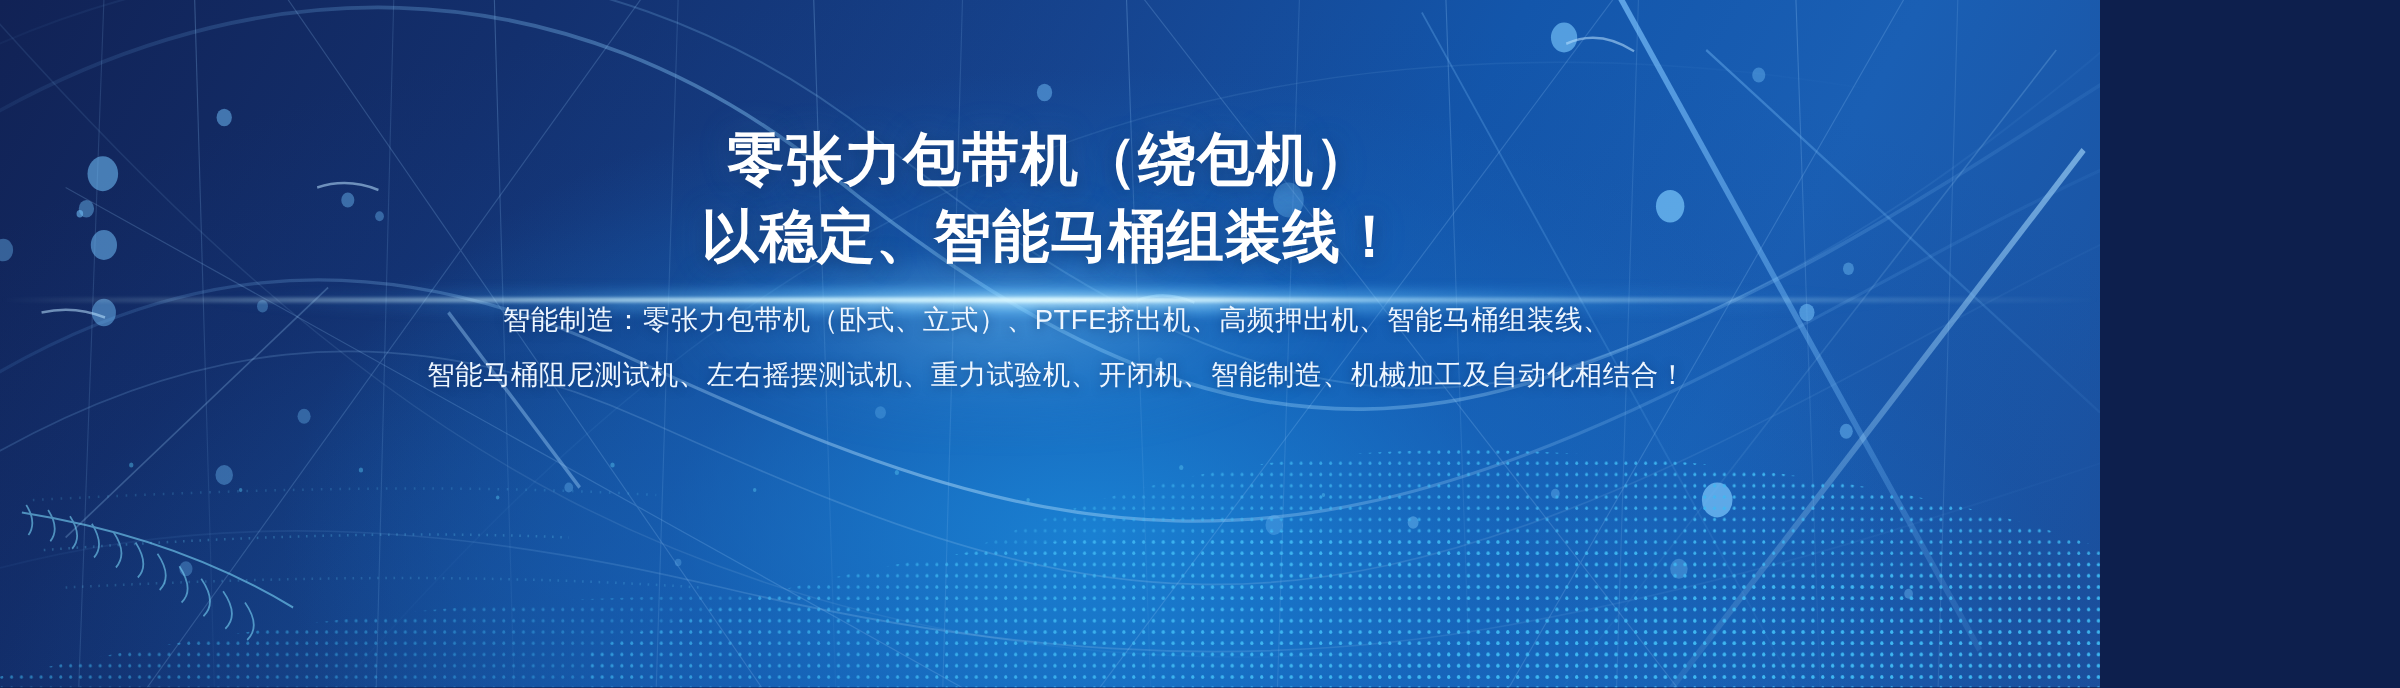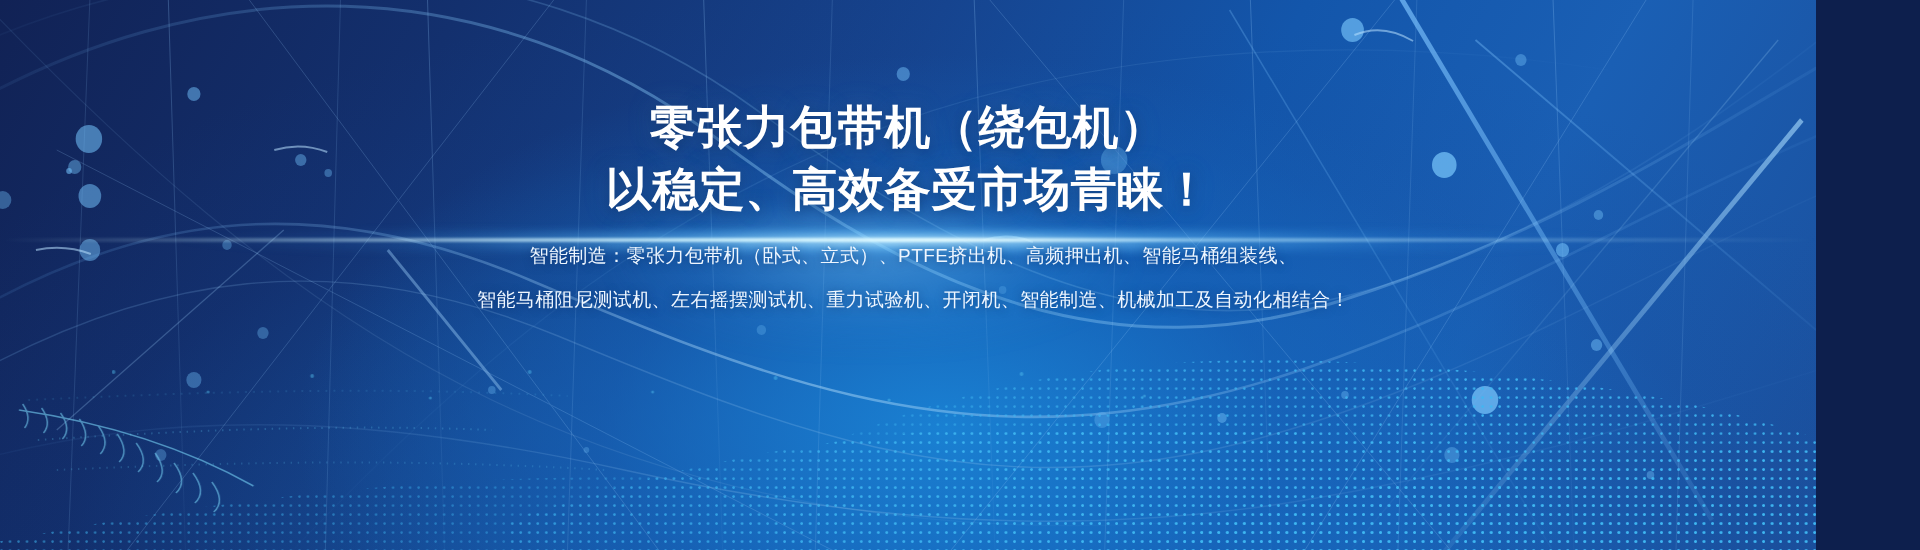--- a/index.html
+++ b/index.html
@@ -1,20 +1,20 @@
 <!DOCTYPE html>
 <html><head>
 <meta charset="utf-8">
 <style>
   * { margin:0; padding:0; box-sizing:border-box; }
   html, body { background:#0d1f4d; }
 
   #banner {
     position: relative;
-    width: 1816px;
+    width: 1680px;
     height: 550px;
     overflow: hidden;
     font-family: "Liberation Sans", "DejaVu Sans", sans-serif;
     
     background:
       radial-gradient(ellipse 900px 520px at 52% 78%, rgba(26,130,212,0.95) 0%, rgba(22,100,186,0.55) 38%, rgba(18,62,140,0.0) 72%),
       radial-gradient(ellipse 1400px 700px at 50% 100%, rgba(24,118,205,0.60) 0%, rgba(20,70,150,0.10) 60%, rgba(0,0,0,0) 80%),
       linear-gradient(118deg, #112255 0%, #13306e 22%, #16448f 45%, #1356ab 62%, #1a5fb4 78%, #1b4f9c 100%);
   }
 
@@ -61,21 +61,21 @@
     font-size: 46px;
     line-height: 62px;
     letter-spacing: 1px;
     text-shadow: 0 2px 14px rgba(6,32,80,0.55), 0 0 26px rgba(110,190,255,0.25);
   }
   .headline.l2 { letter-spacing: 0.5px; }
 
   .subline {
     color: #eef6ff;
     font-weight: 400;
-    font-size: 19px;
+    font-size: 22px;
     line-height: 44px;
     letter-spacing: 0.4px;
     text-shadow: 0 1px 8px rgba(8,38,92,0.55);
     padding-left: 11px;
   }
   .sub-wrap { margin-top: 14px; }
 </style>
 </head>
 <body>
 
@@ -270,20 +270,20 @@
         <circle cx="690" cy="392" r="1.6"></circle>
       <circle cx="820" cy="378" r="2"></circle>
         <circle cx="940" cy="400" r="1.6"></circle>
       <circle cx="1080" cy="374" r="2"></circle>
         <circle cx="1210" cy="396" r="1.6"></circle>
     </g>
   </svg>
 
   <div class="content">
     <div class="headline">零张力包带机（绕包机）</div>
-    <div class="headline l2">以稳定、高效备受市场青睐！</div>
+    <div class="headline l2">以稳定、智能马桶组装线！</div>
     <div class="sub-wrap">
       <div class="subline">智能制造：零张力包带机（卧式、立式）、PTFE挤出机、高频押出机、智能马桶组装线、</div>
       <div class="subline">智能马桶阻尼测试机、左右摇摆测试机、重力试验机、开闭机、智能制造、机械加工及自动化相结合！</div>
     </div>
   </div>
 
 </div>
 
 </body></html>

